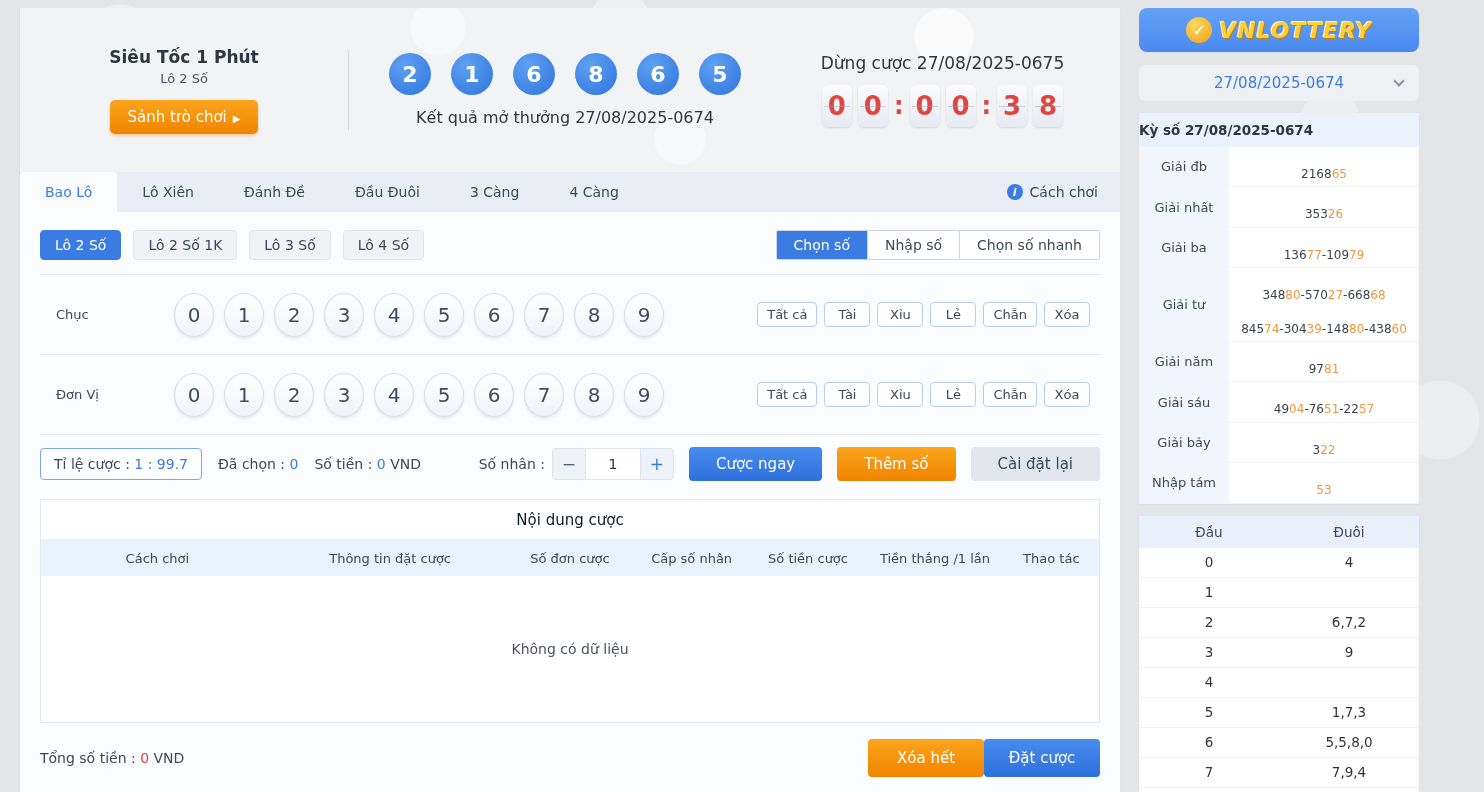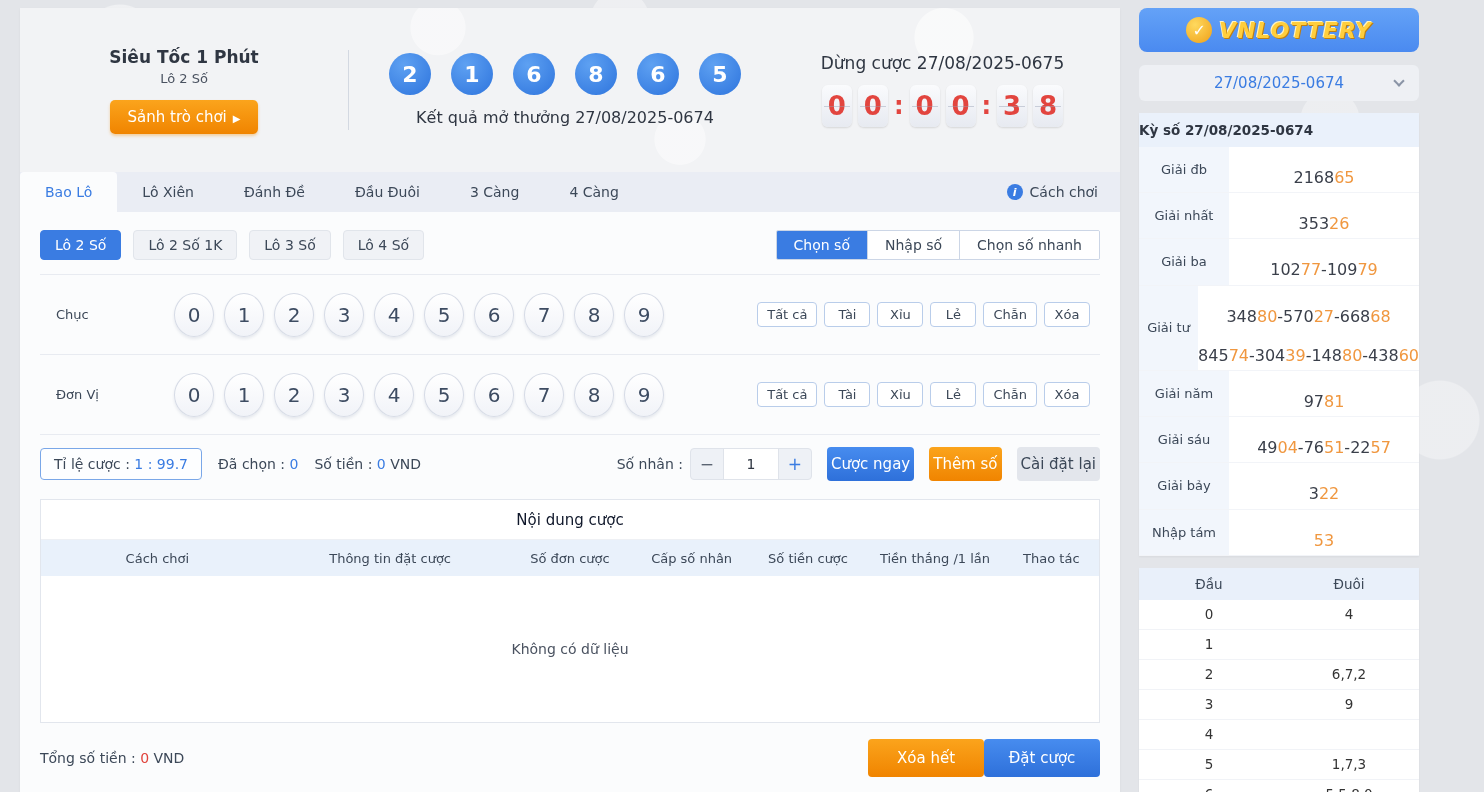--- a/index.html
+++ b/index.html
@@ -129,21 +129,21 @@
     background:#eef1f6; border:1px solid #dfe3ea; border-radius:4px; overflow:hidden;
     margin-left:-8px;
   }
   .step-btn { width:32px; border:none; background:transparent; color:#5a6472; font-size:17px; cursor:pointer; font-family:inherit; }
   .step-btn.plus { color:#3a7ce2; }
   .step-input { flex:1; width:50px; border:none; border-left:1px solid #dfe3ea; border-right:1px solid #dfe3ea; text-align:center; font-size:14px; font-family:inherit; color:#2f3642; }
   .btn { border:none; border-radius:4px; cursor:pointer; font-size:15px; color:#fff; font-family:inherit; }
   .btn-blue { background:linear-gradient(#478cef, #2e70da); }
   .btn-orange { background:linear-gradient(#fba41c, #f08400); }
   .btn-gray { background:#e3e6ec; color:#3c4858; }
-  .bet-bar .btn { padding:8px 4px; }
+  .bet-bar .btn { padding:8px 27px; }
 
   
   .bet-table { margin-top:6px; border:1px solid #e2e6ed; background:#fff; }
   .table-title { height:40px; line-height:40px; text-align:center; font-size:15px; color:#0f172a; border-bottom:1px solid #eef0f4; }
   .thead { display:flex; background:#e9f1fb; height:36px; align-items:center; }
   .th { text-align:center; font-size:13px; color:#3c4858; }
   .th:nth-child(1){width:22%;} .th:nth-child(2){width:22%;} .th:nth-child(3){width:12%;}
   .th:nth-child(4){width:11%;} .th:nth-child(5){width:11%;} .th:nth-child(6){width:13%;}
   .th:nth-child(7){width:9%;}
   .tbody-empty { height:146px; display:flex; align-items:center; justify-content:center; font-size:14px; color:#4a5260; }
@@ -178,21 +178,21 @@
   .chevron {
     position:absolute; right:16px; top:12px; width:8px; height:8px;
     border-right:2px solid #8a94a6; border-bottom:2px solid #8a94a6;
     transform:rotate(45deg);
   }
   .results-card { margin-top:12px; background:#fff; box-shadow:0 1px 2px rgba(0,0,0,.05); }
   .results-title { height:34px; line-height:34px; background:#eaf1fb; font-size:13.5px; font-weight:bold; color:#2f3642; }
   .prize-row { display:flex; border-bottom:1px solid #f2f4f8; min-height:33px; }
   .prize-label { width:90px; background:#f2f6fc; display:flex; align-items:center; justify-content:center; font-size:13px; color:#3c4858; }
   .prize-value { flex:1; display:flex; flex-direction:column; align-items:center; justify-content:center; padding:3px 0; }
-  .prize-line { font-size:16px; color:#3a3f4a; line-height:1.45; white-space:nowrap;margin-top:16px; }
+  .prize-line { font-size:12px; color:#3a3f4a; line-height:1.45; white-space:nowrap;margin-top:16px; }
   .seg-orange { color:#f0973f; }
 
   .ht-card { margin-top:12px; background:#fff; box-shadow:0 1px 2px rgba(0,0,0,.05); }
   .ht-header { display:flex; background:#e9f0fa; height:32px; }
   .ht-header .ht-cell { font-size:13.5px; color:#3c4858; }
   .ht-cell { width:50%; display:flex; align-items:center; justify-content:center; }
   .ht-row { display:flex; height:30px; border-bottom:1px solid #f1f3f7; }
   .ht-row .ht-cell { font-size:13.5px; color:#333; }
 </style>
 </head>
@@ -393,21 +393,21 @@
           </div>
           <div class="prize-row">
             <div class="prize-label">Giải nhất</div>
             <div class="prize-value">
               <div class="prize-line"><span class="">353</span><span class="seg-orange">26</span></div>
             </div>
           </div>
           <div class="prize-row">
             <div class="prize-label">Giải ba</div>
             <div class="prize-value">
-              <div class="prize-line"><span class="">102</span><span class="seg-orange">77</span><span class="">-109</span><span class="seg-orange">79</span></div>
+              <div class="prize-line"><span class="">136</span><span class="seg-orange">77</span><span class="">-109</span><span class="seg-orange">79</span></div>
             </div>
           </div>
           <div class="prize-row">
             <div class="prize-label">Giải tư</div>
             <div class="prize-value">
               <div class="prize-line"><span class="">348</span><span class="seg-orange">80</span><span class="">-570</span><span class="seg-orange">27</span><span class="">-668</span><span class="seg-orange">68</span></div>
               <div class="prize-line"><span class="">845</span><span class="seg-orange">74</span><span class="">-304</span><span class="seg-orange">39</span><span class="">-148</span><span class="seg-orange">80</span><span class="">-438</span><span class="seg-orange">60</span></div>
             </div>
           </div>
           <div class="prize-row">

